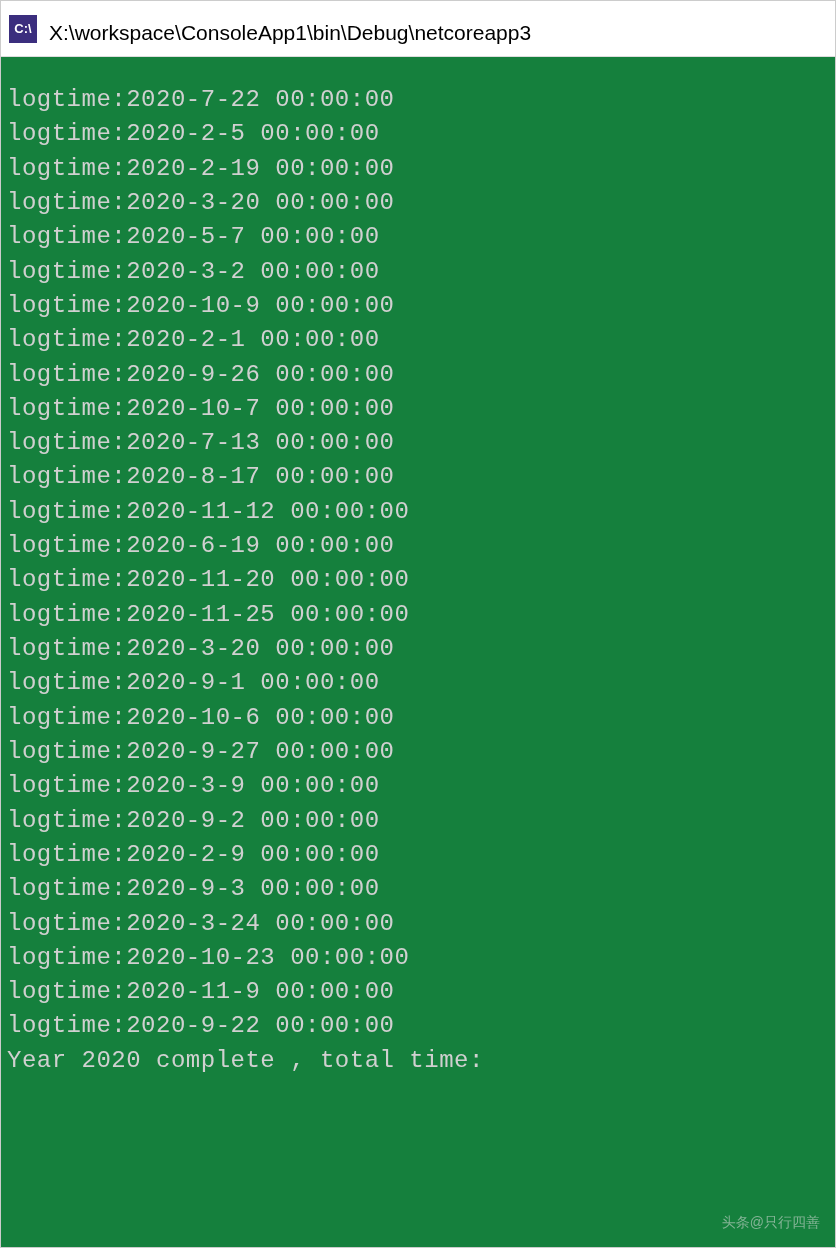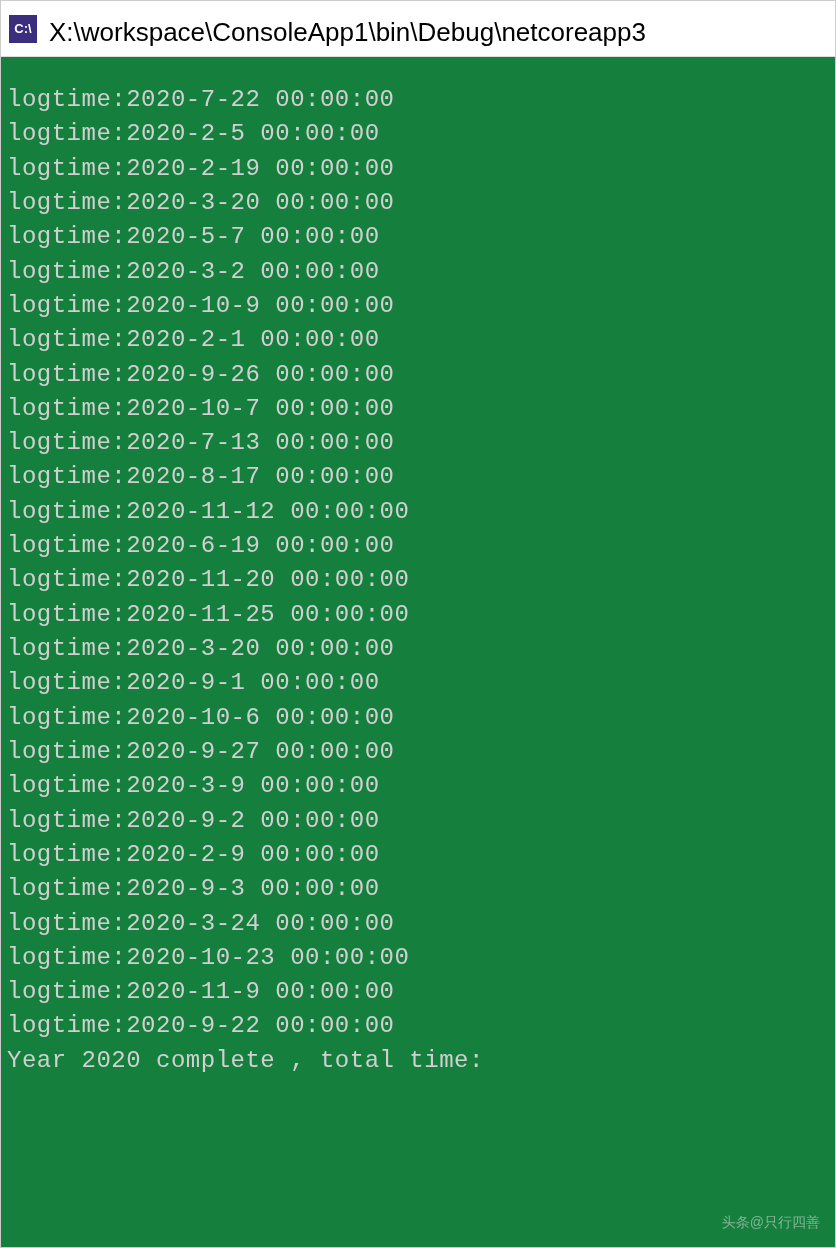--- a/index.html
+++ b/index.html
@@ -38,21 +38,21 @@
       font-size: 13px;
       font-weight: bold;
       display: flex;
       align-items: center;
       justify-content: center;
       margin-right: 12px;
       font-family: "Segoe UI", sans-serif;
     }
     .title-text {
       font-family: "Segoe UI", "Microsoft YaHei", sans-serif;
-      font-size: 26px;
+      font-size: 21px;
       color: #000;
       white-space: nowrap;
       overflow: hidden;
       margin-top: 8px;
     }
     .console-body {
       flex: 1;
       background: #15803d;
       color: #d0d0d0;
       padding: 26px 6px 6px 6px;

